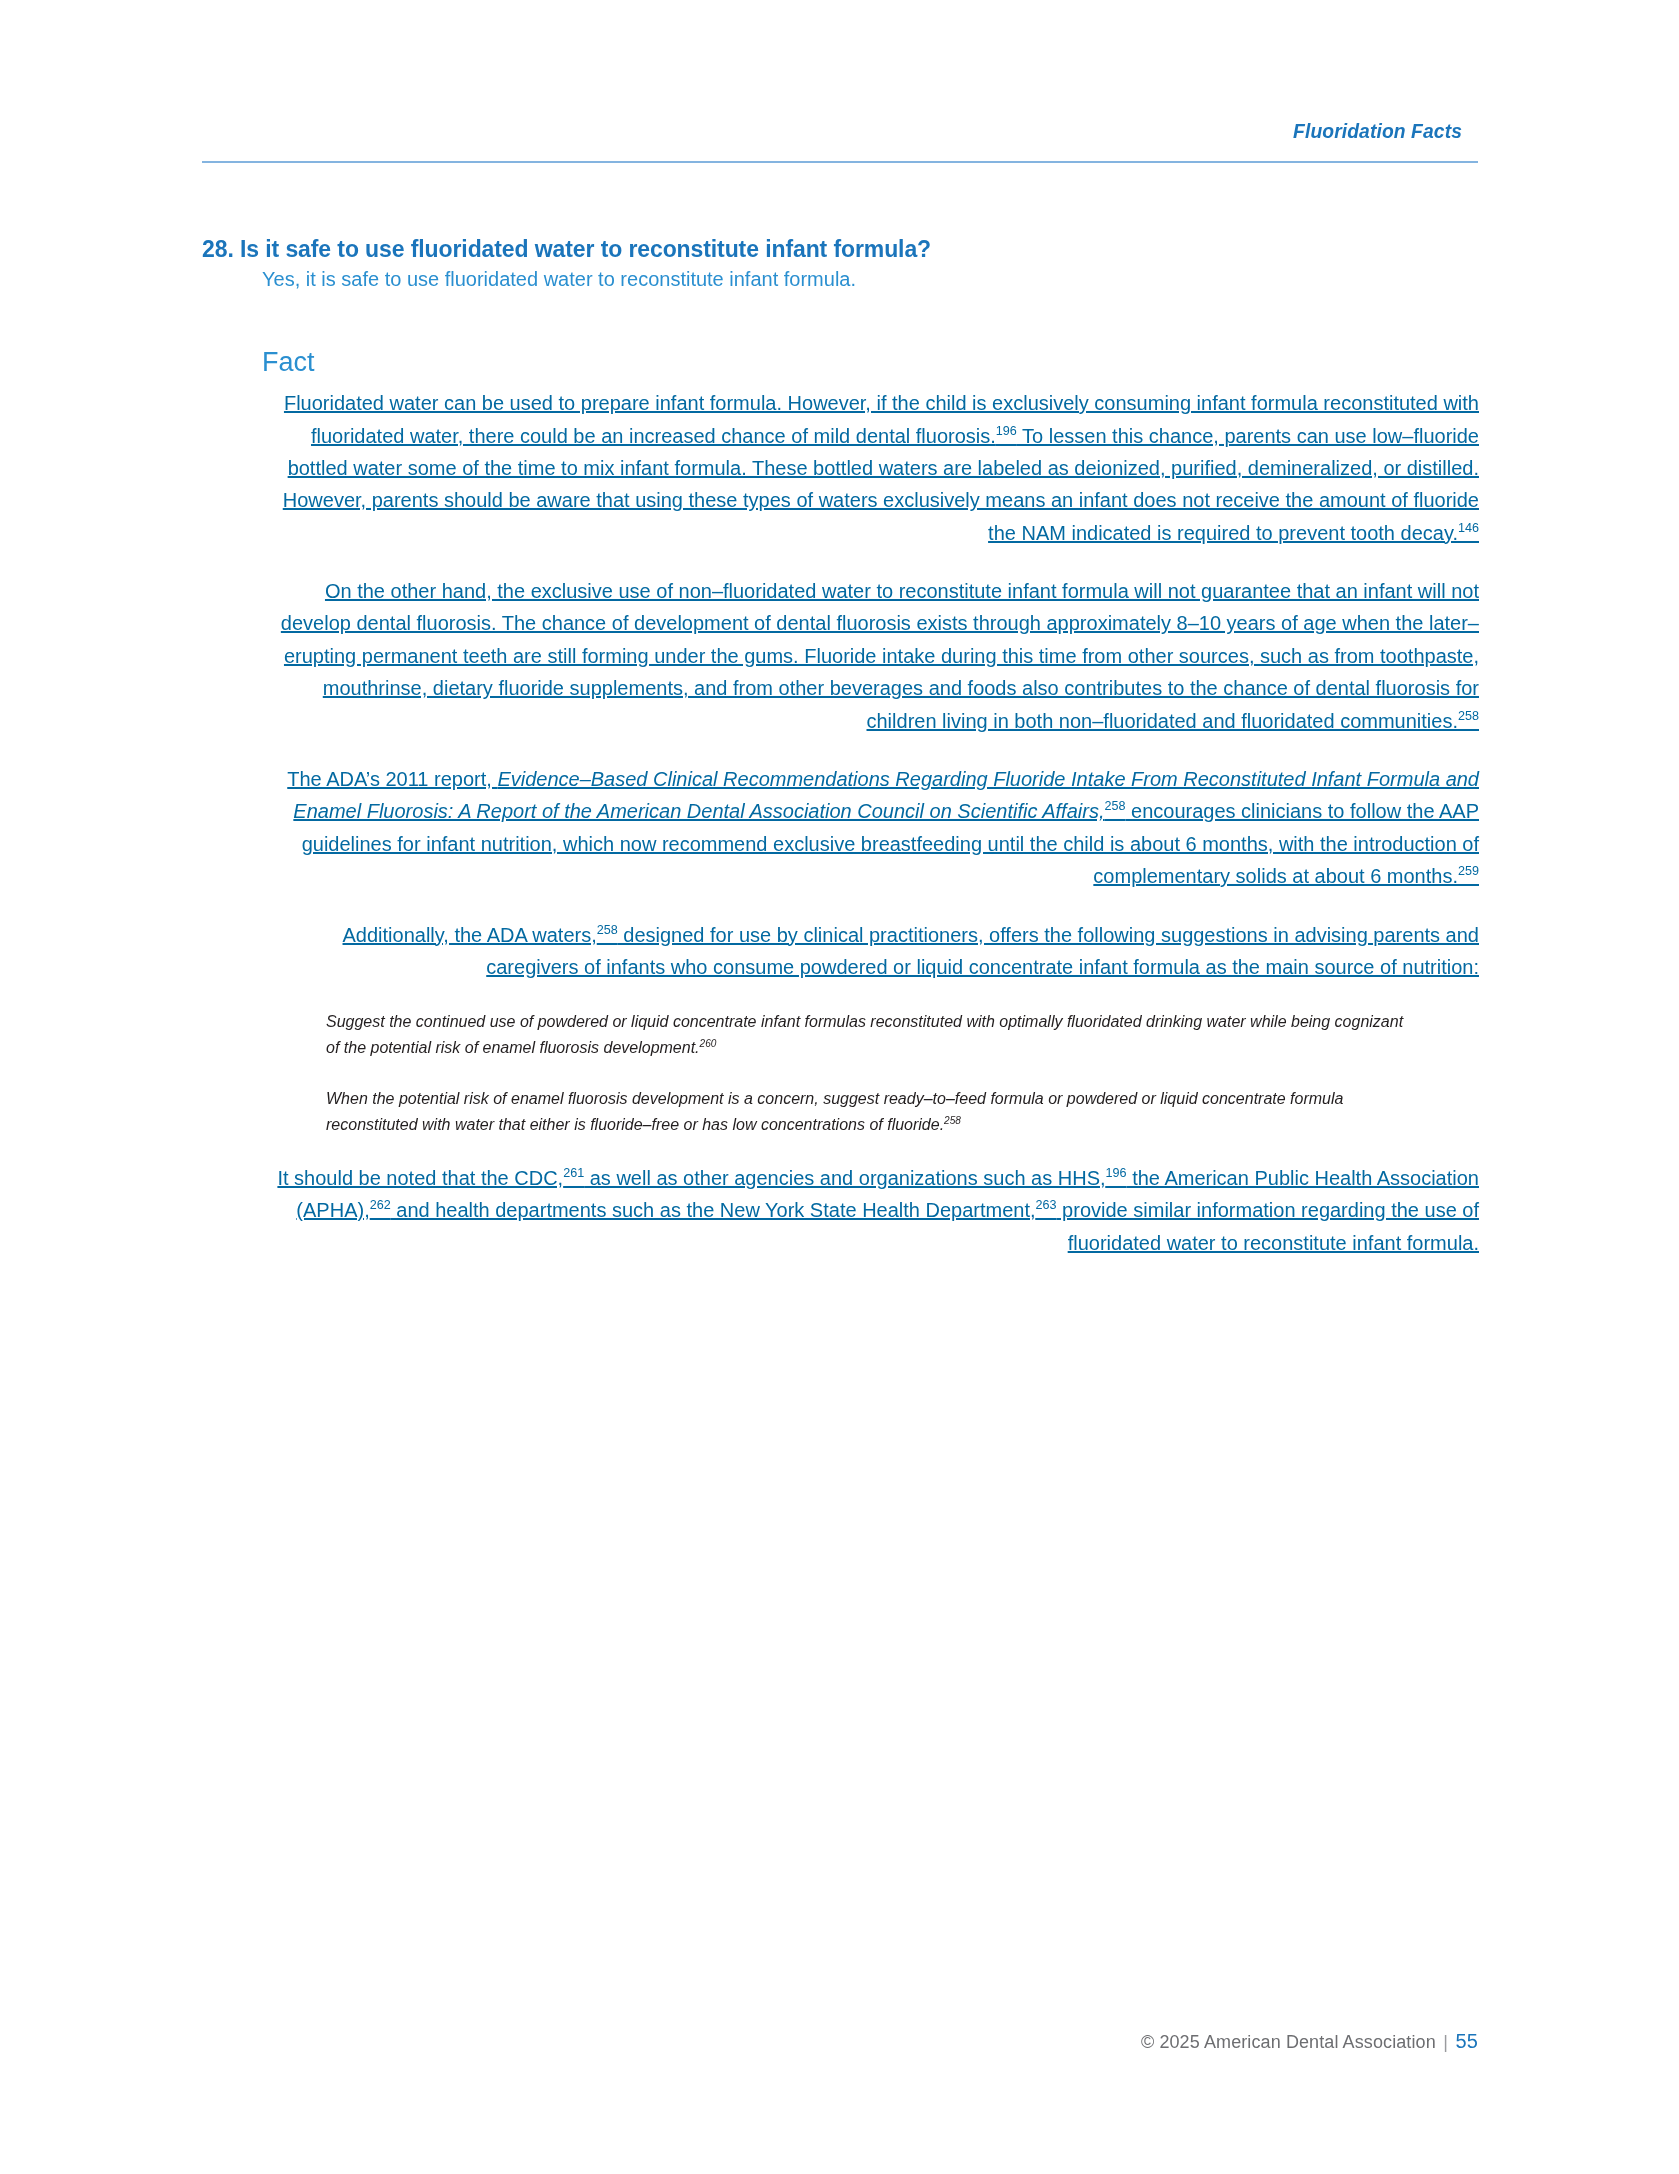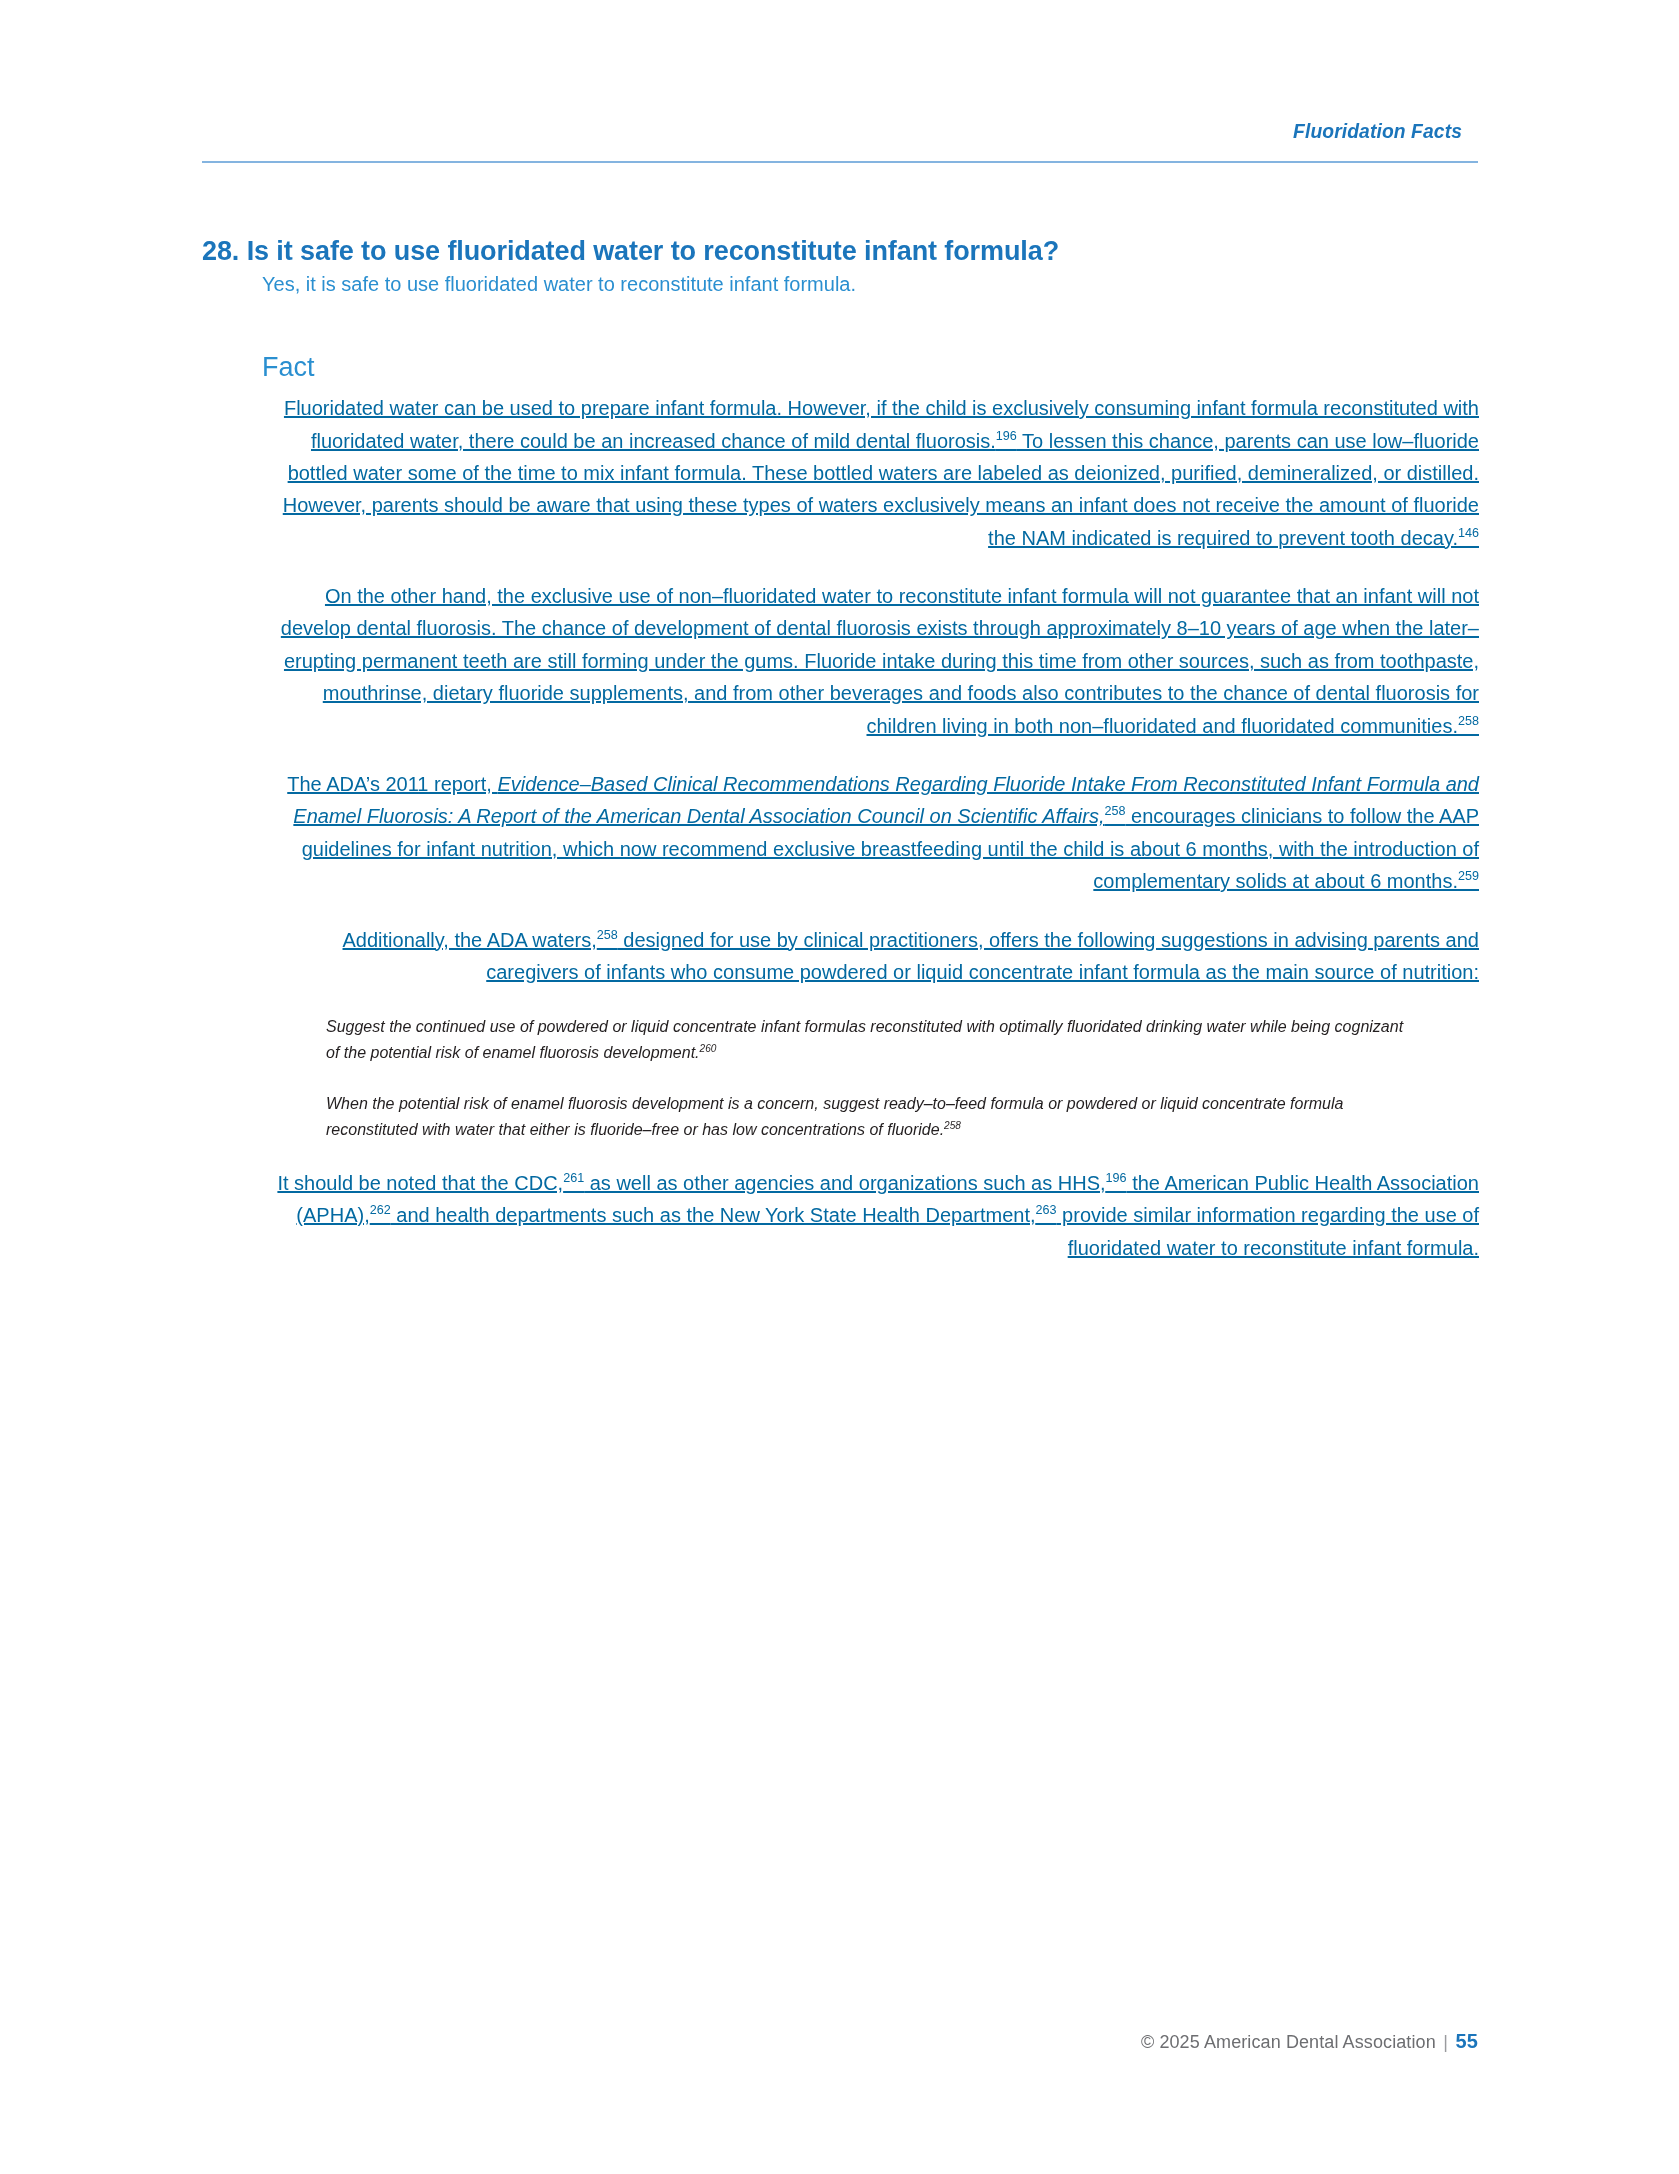--- a/index.html
+++ b/index.html
@@ -47,21 +47,21 @@
     opacity: 0.75;
   }
   .content {
     position: absolute;
     left: 202px;
     top: 235px;
     width: 1277px;
   }
   h1.question {
     margin: 0 0 0 0;
-    font-size: 27px;
+    font-size: 23px;
     line-height: 1.25;
     font-weight: bold;
     color: #1b75bb;
     letter-spacing: -0.1px;
     padding-left: 60px;
     text-indent: -60px;
   }
   h2.section {
     margin: 36px 0 9.4px 60px;
     font-size: 27px;
@@ -109,21 +109,21 @@
     color: #6d6e71;
     letter-spacing: 0.1px;
     white-space: nowrap;
   }
   .footer .sep {
     color: #9a9b9e;
     padding: 0 7.5px;
   }
   .footer .pagenum {
     color: #1b75bb;
-    font-weight: bold;
+    font-weight: normal;
     font-size: 20px;
   }
 </style>
 </head>
 <body>
 
 <div class="page">
 
   <div class="header">
     <div class="header-title">Fluoridation Facts</div>

